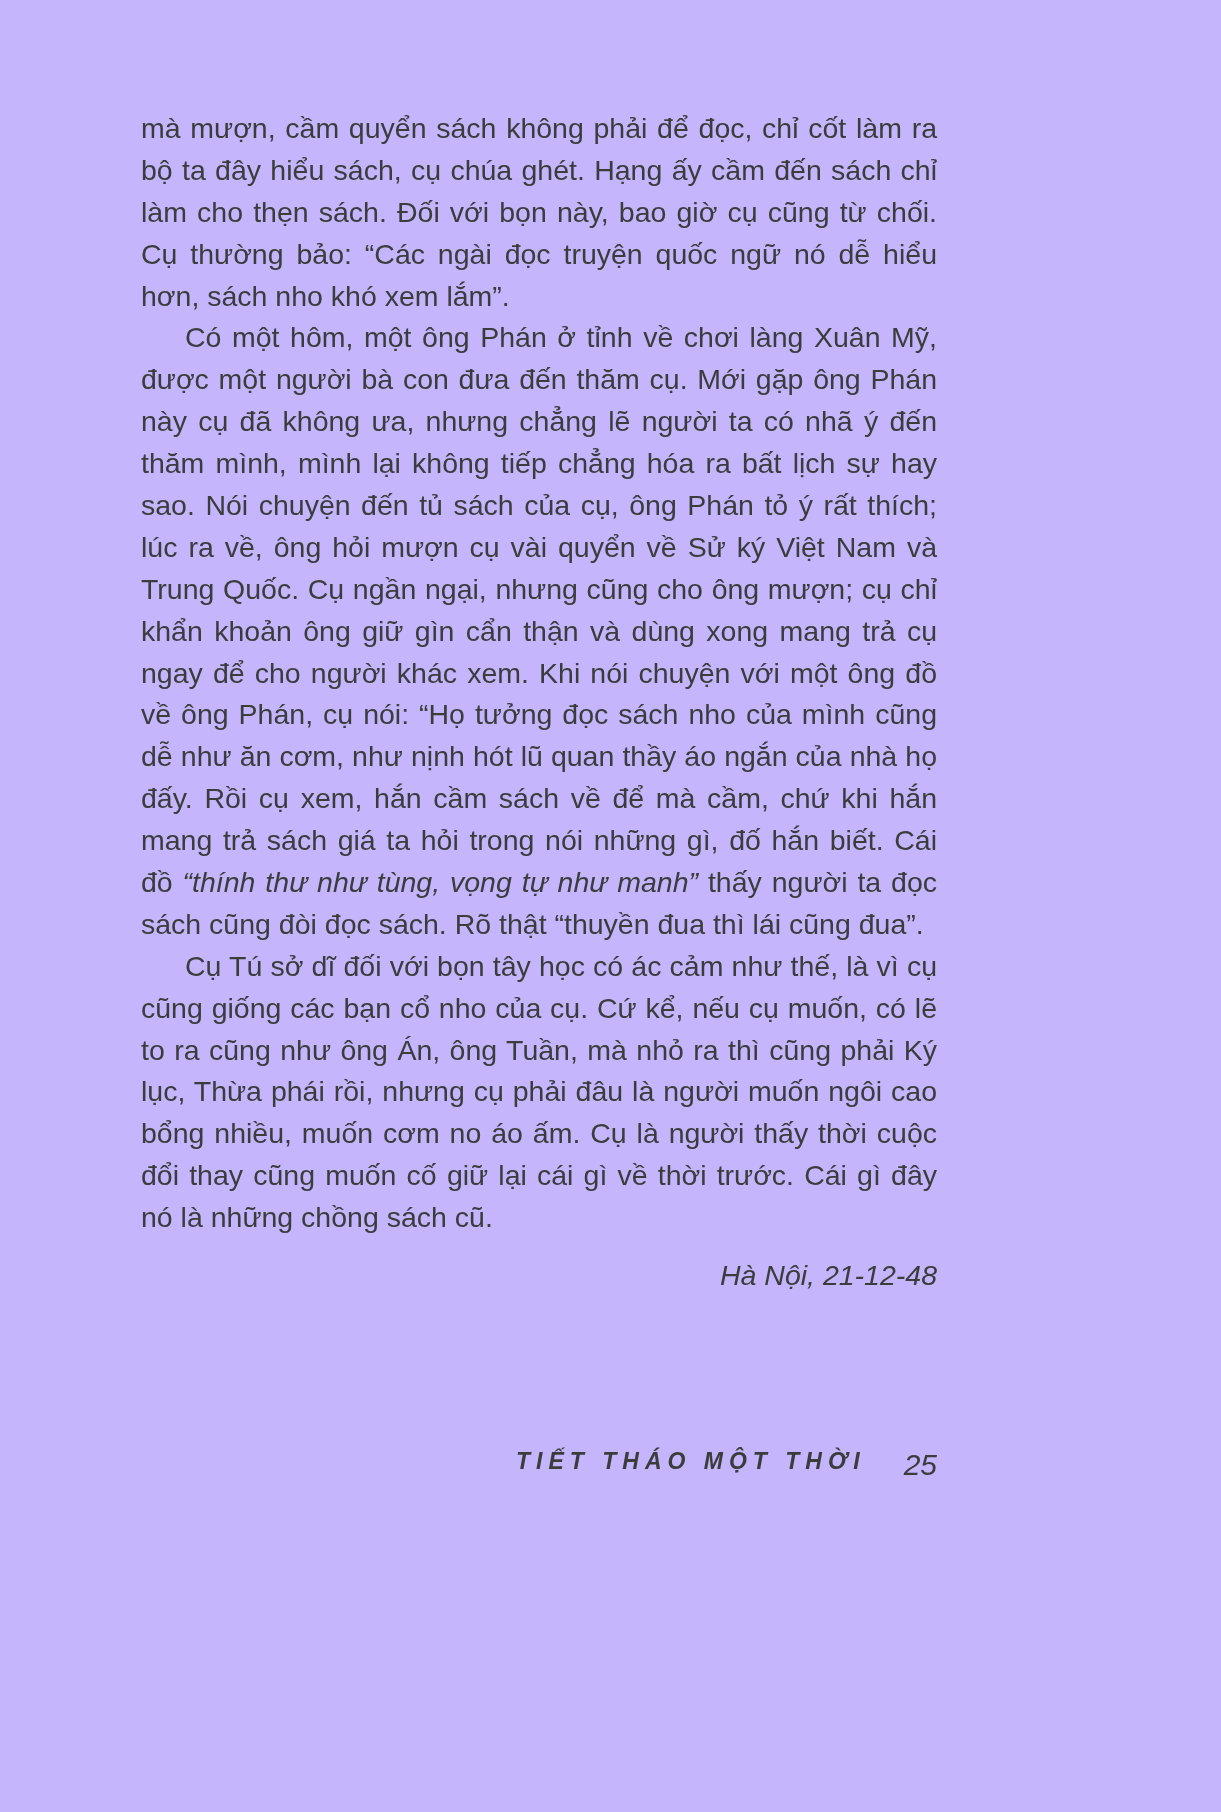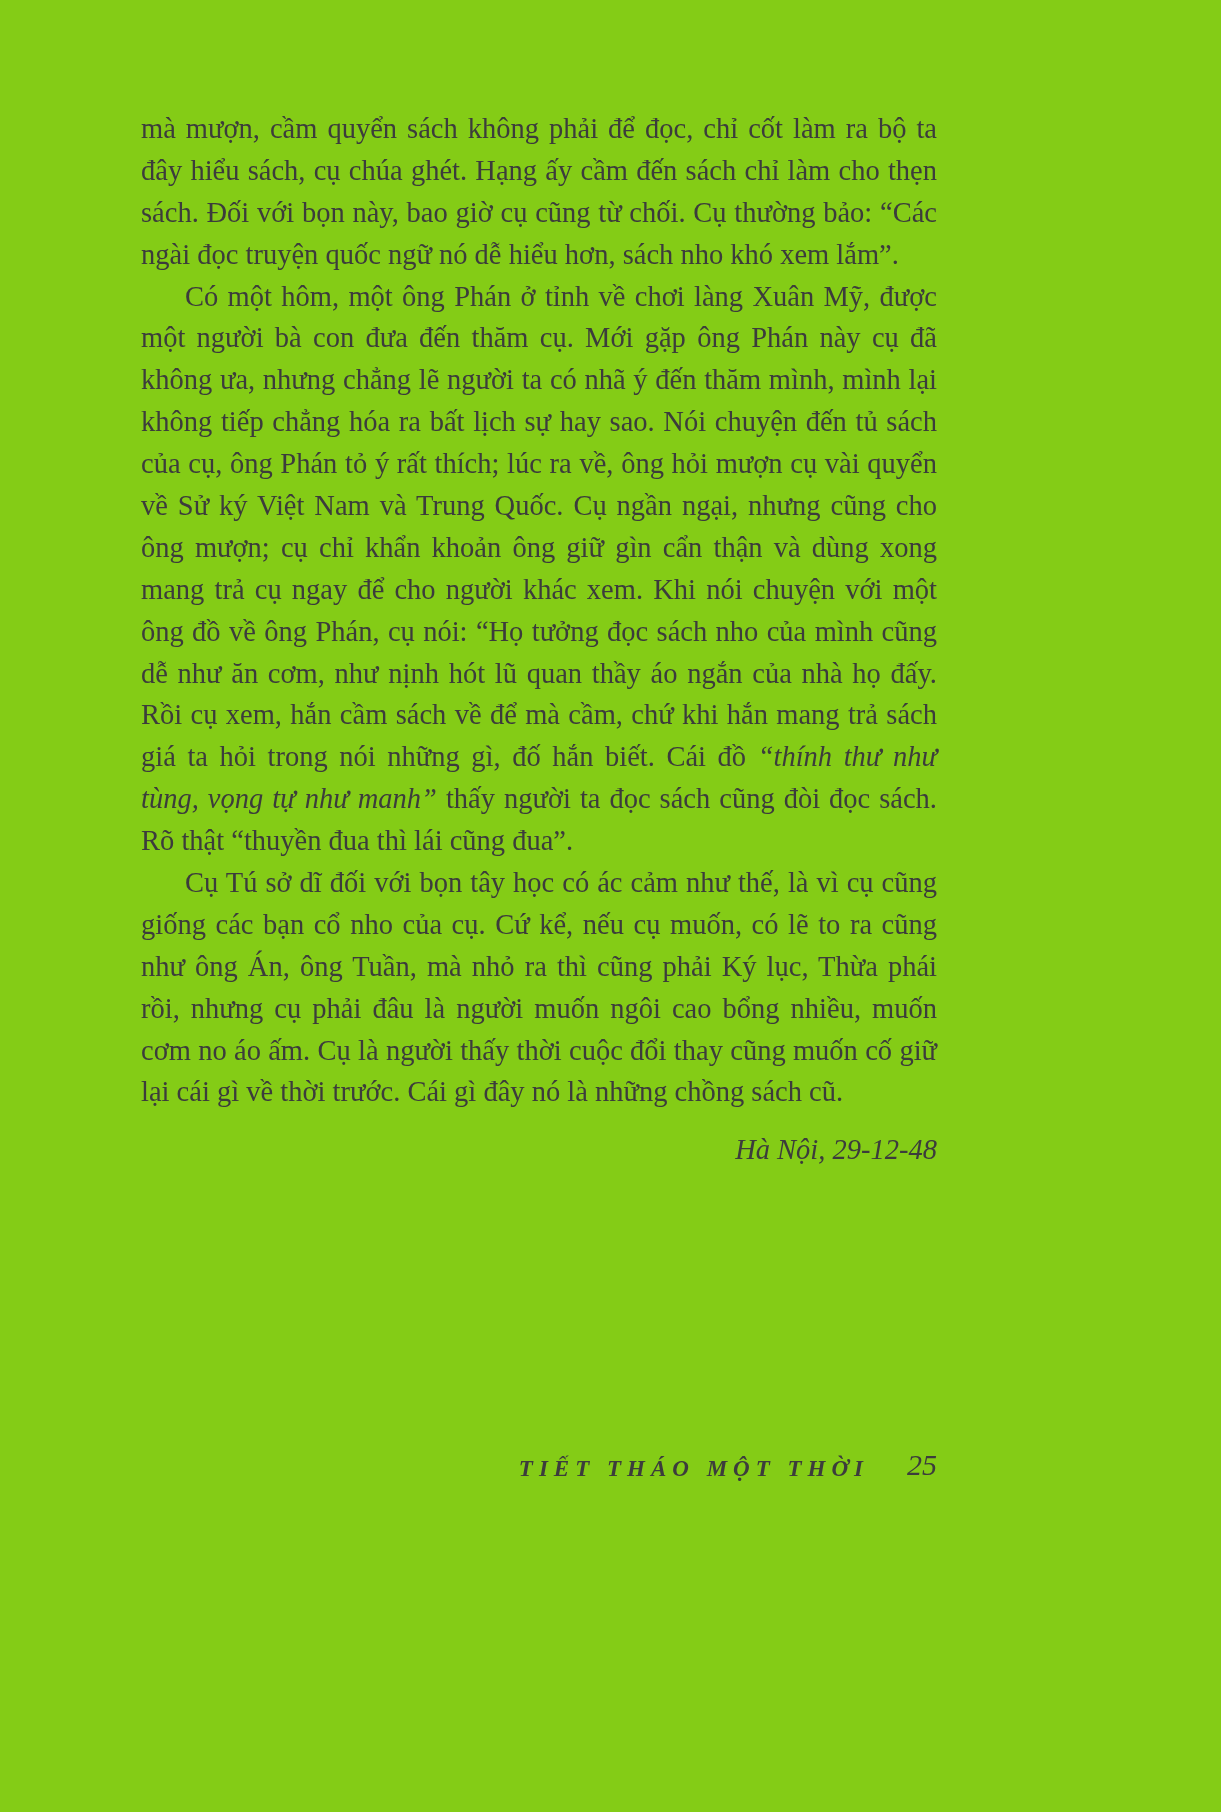--- a/index.html
+++ b/index.html
@@ -4,22 +4,22 @@
 <style>
   html, body {
     margin: 0;
     padding: 0;
     background: #ffffff;
   }
   .page {
     position: relative;
     width: 1221px;
     height: 1812px;
-    background: #84cc16;
-    font-family: Liberation Serif, serif;
+    background: #c4b5fd;
+    font-family: Liberation Sans, sans-serif;
     color: #3c3c3c;
     overflow: hidden;
   }
   .content {
     position: absolute;
     left: 141px;
     top: 108px;
     width: 796px;
     font-size: 28.5px;
     line-height: 1.47;
@@ -43,21 +43,21 @@
     font-size: 28.5px;
     line-height: 1.47;
   }
   .footer {
     position: absolute;
     left: 141px;
     top: 1448px;
     width: 796px;
     display: flex;
     justify-content: flex-end;
-    align-items: flex-end;
+    align-items: flex-start;
     gap: 38px;
   }
   .running-title {
     font-style: italic;
     font-weight: bold;
     font-size: 23px;
     letter-spacing: 6px;
     white-space: nowrap;
   }
   .page-number {
@@ -74,21 +74,21 @@
 
     <p class="continuation">mà mượn, cầm quyển sách không phải để đọc, chỉ cốt làm ra bộ ta đây hiểu sách, cụ chúa ghét. Hạng ấy cầm đến sách chỉ làm cho thẹn sách. Đối với bọn này, bao giờ cụ cũng từ chối. Cụ thường bảo: “Các ngài đọc truyện quốc ngữ nó dễ hiểu hơn, sách nho khó xem lắm”.</p>
 
     <p>
       <span>Có một hôm, một ông Phán ở tỉnh về chơi làng Xuân Mỹ, được một người bà con đưa đến thăm cụ. Mới gặp ông Phán này cụ đã không ưa, nhưng chẳng lẽ người ta có nhã ý đến thăm mình, mình lại không tiếp chẳng hóa ra bất lịch sự hay sao. Nói chuyện đến tủ sách của cụ, ông Phán tỏ ý rất thích; lúc ra về, ông hỏi mượn cụ vài quyển về Sử ký Việt Nam và Trung Quốc. Cụ ngần ngại, nhưng cũng cho ông mượn; cụ chỉ khẩn khoản ông giữ gìn cẩn thận và dùng xong mang trả cụ ngay để cho người khác xem. Khi nói chuyện với một ông đồ về ông Phán, cụ nói: “Họ tưởng đọc sách nho của mình cũng dễ như ăn cơm, như nịnh hót lũ quan thầy áo ngắn của nhà họ đấy. Rồi cụ xem, hắn cầm sách về để mà cầm, chứ khi hắn mang trả sách giá ta hỏi trong nói những gì, đố hắn biết. Cái đồ </span><em>“thính thư như tùng, vọng tự như manh”</em><span> thấy người ta đọc sách cũng đòi đọc sách. Rõ thật “thuyền đua thì lái cũng đua”.</span>
     </p>
 
     <p>Cụ Tú sở dĩ đối với bọn tây học có ác cảm như thế, là vì cụ cũng giống các bạn cổ nho của cụ. Cứ kể, nếu cụ muốn, có lẽ to ra cũng như ông Án, ông Tuần, mà nhỏ ra thì cũng phải Ký lục, Thừa phái rồi, nhưng cụ phải đâu là người muốn ngôi cao bổng nhiều, muốn cơm no áo ấm. Cụ là người thấy thời cuộc đổi thay cũng muốn cố giữ lại cái gì về thời trước. Cái gì đây nó là những chồng sách cũ.</p>
 
 
-    <div class="dateline">Hà Nội, 29-12-48</div>
+    <div class="dateline">Hà Nội, 21-12-48</div>
 
   </div>
 
   <div class="footer">
     <span class="running-title">TIẾT THÁO MỘT THỜI</span>
     <span class="page-number">25</span>
   </div>
 
 </div>
 

